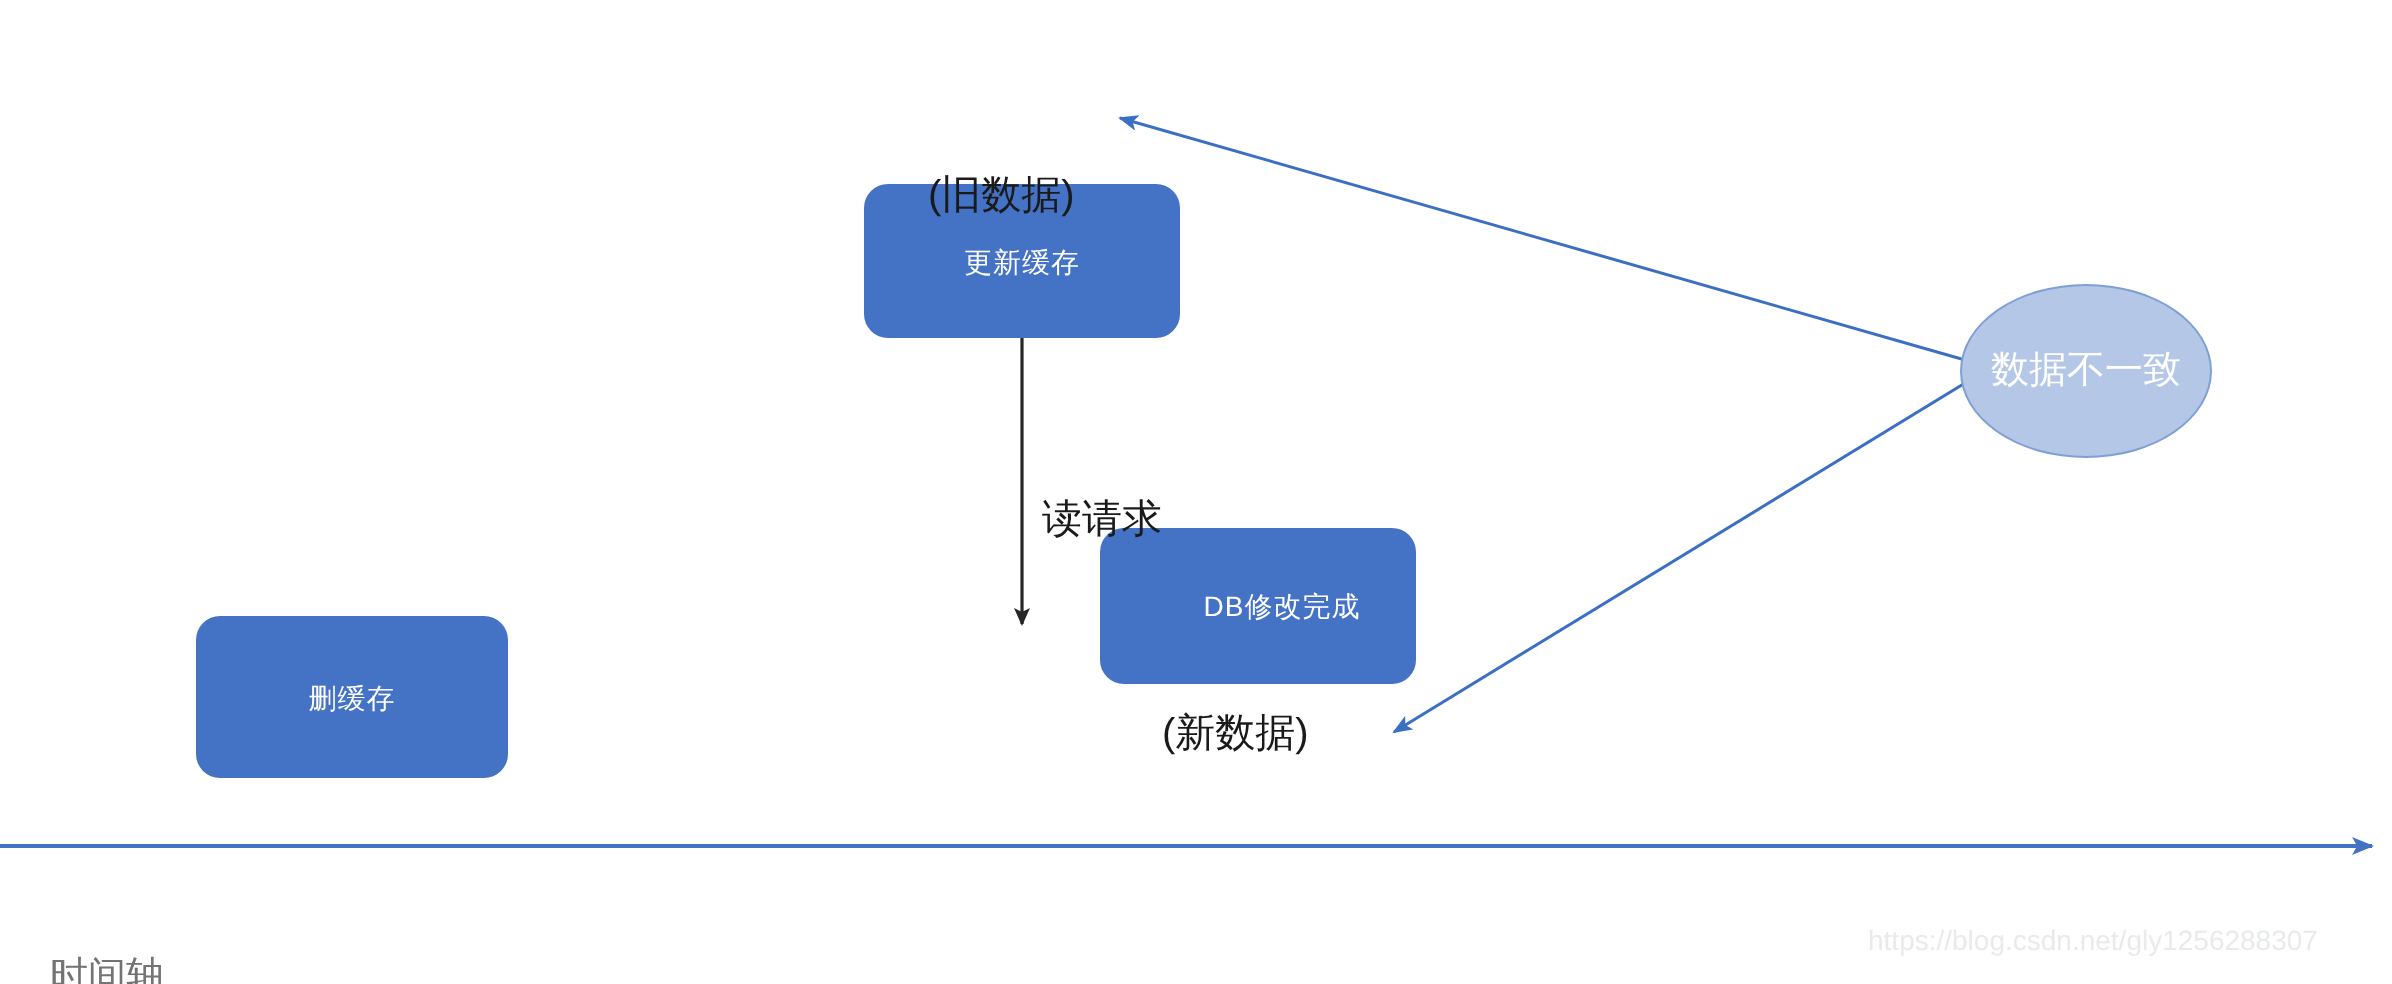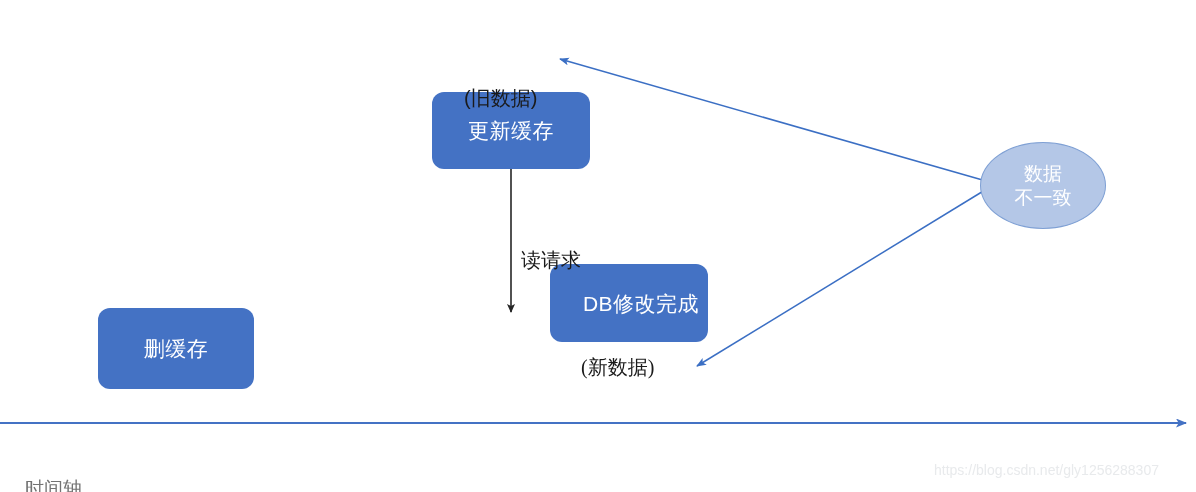--- a/index.html
+++ b/index.html
@@ -18,33 +18,33 @@
     overflow: hidden;
   }
   .node-box {
     position: absolute;
     background: #4472C4;
     border-radius: 12px;
     color: #ffffff;
     display: flex;
     align-items: center;
     justify-content: center;
-    font-size: 21px;
+    font-size: 14px;
     letter-spacing: 0.5px;
     line-height: 1;
     box-sizing: border-box;
   }
   .node-ellipse {
     position: absolute;
     background: #B4C7E7;
     border: 1px solid #7FA0D4;
     border-radius: 50%;
     color: #ffffff;
     display: flex;
-    flex-direction: column;
+    flex-direction: row;
     align-items: center;
     justify-content: center;
     font-size: 19px;
     line-height: 1.25;
     box-sizing: border-box;
     text-align: center;
   }
   .plain-label {
     position: absolute;
     color: #1a1a1a;
@@ -117,21 +117,21 @@
     <span>更新缓存</span>
   </div>
 
   <div class="node-ellipse" style="left:980px; top:142px; width:126px; height:87px;">
     <span>数据</span>
     <span>不一致</span>
   </div>
 
   <div class="plain-label" style="left:464px; top:44px;margin-top:44px;">(旧数据)</div>
 
-  <div class="plain-label" style="left:581px; top:357px;font-family:Liberation Serif, serif;">(新数据)</div>
+  <div class="plain-label" style="left:581px; top:357px;">(新数据)</div>
 
   <div class="plain-label" style="left:521px; top:222px;margin-top:28px;">读请求</div>
 
   <div class="axis-label" style="left:25px; top:448px;">时间轴</div>
 
   <div class="watermark" style="left:934px; top:463px;">https://blog.csdn.net/gly1256288307</div>
 
 </div>
 
 </body></html>

